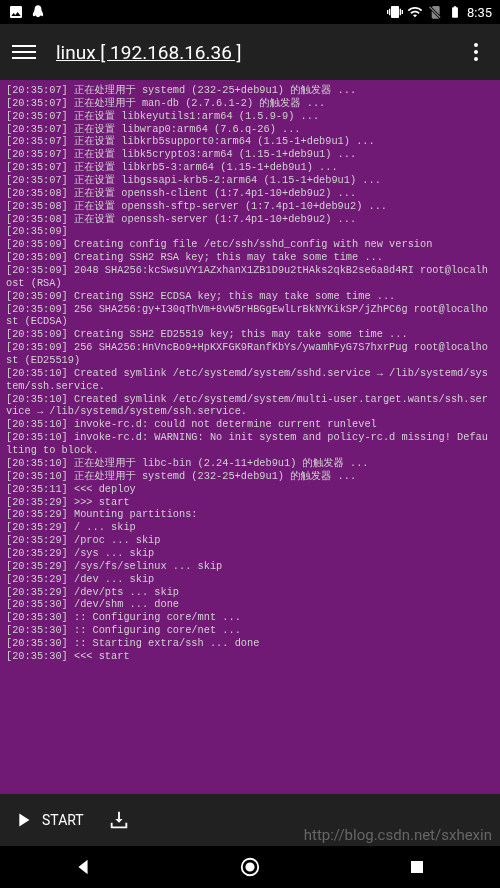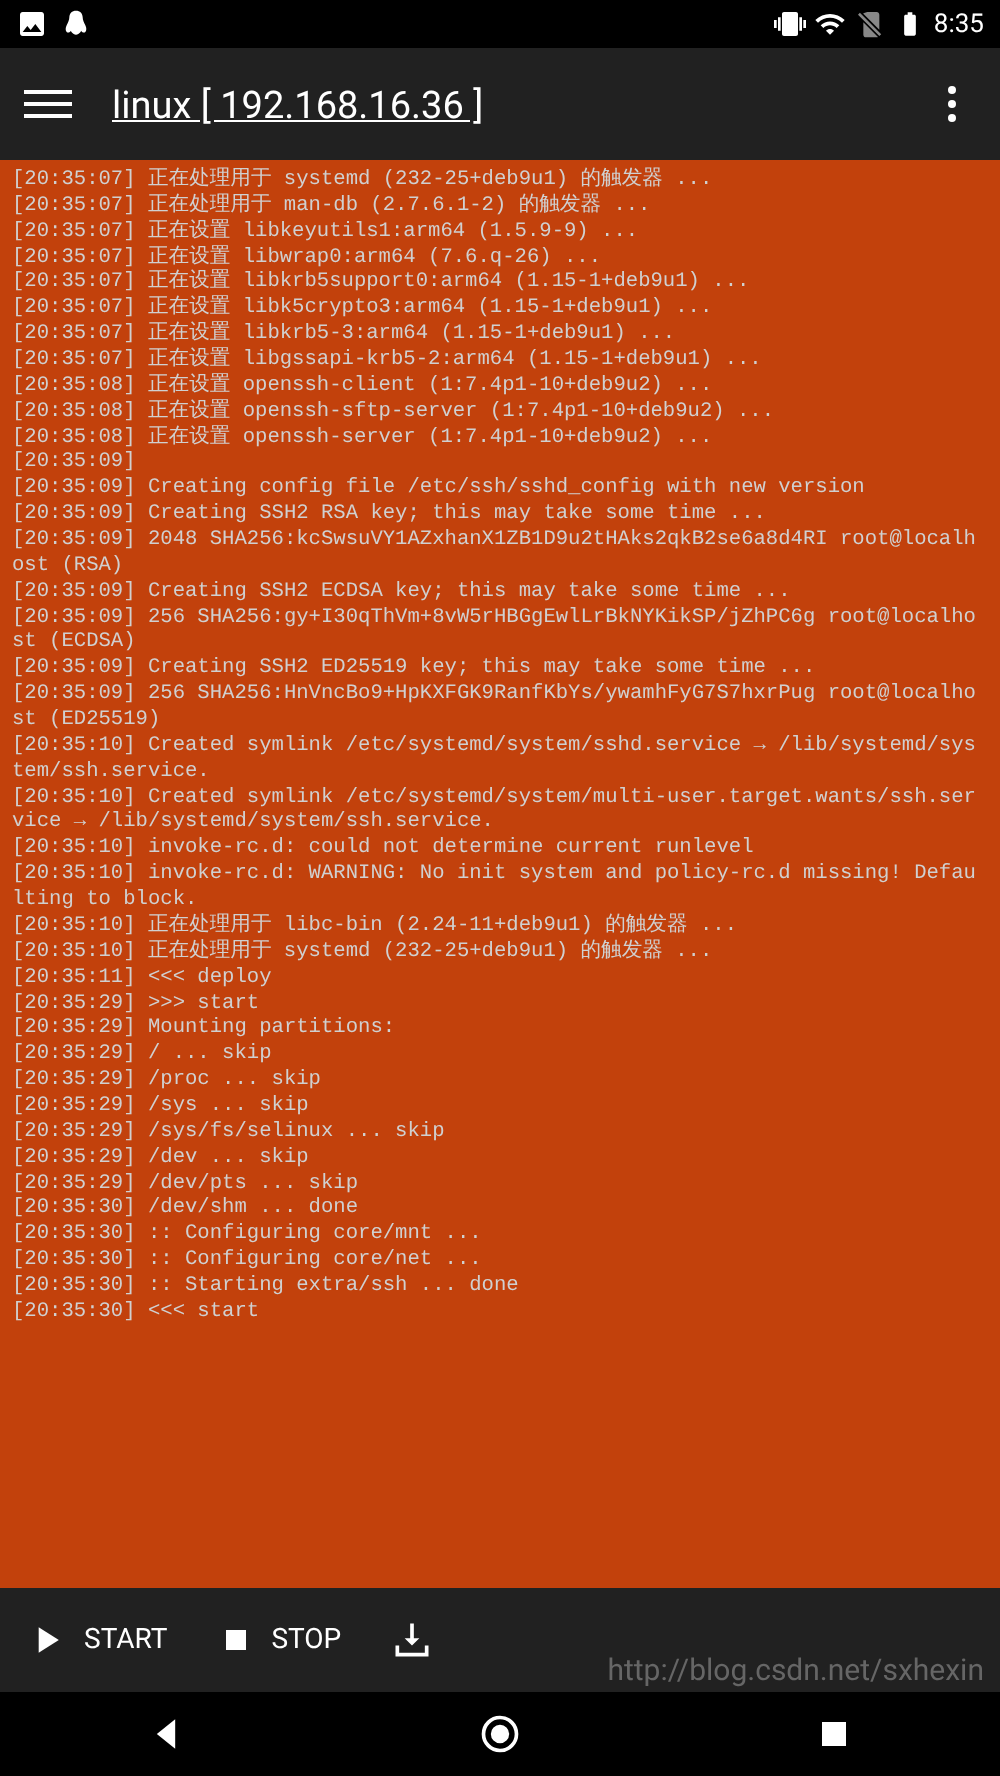--- a/index.html
+++ b/index.html
@@ -7,21 +7,21 @@
   .status-bar { height: 24px; background: #000; display: flex; align-items: center; justify-content: space-between; padding: 0 8px; font-size: 13px; }
   .status-left { display: flex; gap: 6px; }
   .status-right { display: flex; gap: 4px; align-items: center; }
   .status-icon { width: 16px; height: 16px; display: inline-flex; align-items: center; justify-content: center; }
   .app-bar { height: 56px; background: #212121; display: flex; align-items: center; padding: 0 12px; }
   .hamburger { width: 24px; height: 24px; display: flex; flex-direction: column; justify-content: center; gap: 4px; margin-right: 20px; cursor: pointer; }
   .hamburger span { height: 2px; background: #fff; width: 100%; }
   .app-title { flex: 1; font-size: 19px; color: #fff; text-decoration: underline; }
   .more-dots { width: 24px; display: flex; flex-direction: column; align-items: center; gap: 3px; cursor: pointer; }
   .more-dots span { width: 4px; height: 4px; border-radius: 50%; background: #fff; }
-  .terminal { background: #c2410c; padding: 4px 6px; font-family: "Courier New", monospace; font-size: 10.3px; line-height: 1.25; color: #d0d0d0; height: 714px; overflow: hidden; white-space: pre-wrap; word-break: break-all; }
+  .terminal { background: #701a75; padding: 4px 6px; font-family: "Courier New", monospace; font-size: 10.3px; line-height: 1.25; color: #d0d0d0; height: 714px; overflow: hidden; white-space: pre-wrap; word-break: break-all; }
   .bottom-bar { height: 52px; background: #212121; display: flex; align-items: center; justify-content: flex-start; }
   .bottom-btn { display: flex; align-items: center; gap: 8px; color: #fff; font-size: 14px; cursor: pointer; padding: 8px 12px; }
   .nav-bar { height: 42px; background: #000; display: flex; align-items: center; justify-content: space-around; }
   .nav-btn { width: 24px; height: 24px; display: flex; align-items: center; justify-content: center; cursor: pointer; }
   .watermark { position: absolute; bottom: 44px; right: 8px; font-size: 15px; color: #666; }
 </style>
 </head>
 <body>
 
 <div class="status-bar">
@@ -79,26 +79,20 @@
 <div class="terminal" id="terminal"><div>[20:35:07] 正在处理用于 systemd (232-25+deb9u1) 的触发器 ...</div><div>[20:35:07] 正在处理用于 man-db (2.7.6.1-2) 的触发器 ...</div><div>[20:35:07] 正在设置 libkeyutils1:arm64 (1.5.9-9) ...</div><div>[20:35:07] 正在设置 libwrap0:arm64 (7.6.q-26) ...</div><div>[20:35:07] 正在设置 libkrb5support0:arm64 (1.15-1+deb9u1) ...</div><div>[20:35:07] 正在设置 libk5crypto3:arm64 (1.15-1+deb9u1) ...</div><div>[20:35:07] 正在设置 libkrb5-3:arm64 (1.15-1+deb9u1) ...</div><div>[20:35:07] 正在设置 libgssapi-krb5-2:arm64 (1.15-1+deb9u1) ...</div><div>[20:35:08] 正在设置 openssh-client (1:7.4p1-10+deb9u2) ...</div><div>[20:35:08] 正在设置 openssh-sftp-server (1:7.4p1-10+deb9u2) ...</div><div>[20:35:08] 正在设置 openssh-server (1:7.4p1-10+deb9u2) ...</div><div>[20:35:09]</div><div>[20:35:09] Creating config file /etc/ssh/sshd_config with new version</div><div>[20:35:09] Creating SSH2 RSA key; this may take some time ...</div><div>[20:35:09] 2048 SHA256:kcSwsuVY1AZxhanX1ZB1D9u2tHAks2qkB2se6a8d4RI root@localhost (RSA)</div><div>[20:35:09] Creating SSH2 ECDSA key; this may take some time ...</div><div>[20:35:09] 256 SHA256:gy+I30qThVm+8vW5rHBGgEwlLrBkNYKikSP/jZhPC6g root@localhost (ECDSA)</div><div>[20:35:09] Creating SSH2 ED25519 key; this may take some time ...</div><div>[20:35:09] 256 SHA256:HnVncBo9+HpKXFGK9RanfKbYs/ywamhFyG7S7hxrPug root@localhost (ED25519)</div><div>[20:35:10] Created symlink /etc/systemd/system/sshd.service → /lib/systemd/system/ssh.service.</div><div>[20:35:10] Created symlink /etc/systemd/system/multi-user.target.wants/ssh.service → /lib/systemd/system/ssh.service.</div><div>[20:35:10] invoke-rc.d: could not determine current runlevel</div><div>[20:35:10] invoke-rc.d: WARNING: No init system and policy-rc.d missing! Defaulting to block.</div><div>[20:35:10] 正在处理用于 libc-bin (2.24-11+deb9u1) 的触发器 ...</div><div>[20:35:10] 正在处理用于 systemd (232-25+deb9u1) 的触发器 ...</div><div>[20:35:11] &lt;&lt;&lt; deploy</div><div>[20:35:29] &gt;&gt;&gt; start</div><div>[20:35:29] Mounting partitions:</div><div>[20:35:29] / ... skip</div><div>[20:35:29] /proc ... skip</div><div>[20:35:29] /sys ... skip</div><div>[20:35:29] /sys/fs/selinux ... skip</div><div>[20:35:29] /dev ... skip</div><div>[20:35:29] /dev/pts ... skip</div><div>[20:35:30] /dev/shm ... done</div><div>[20:35:30] :: Configuring core/mnt ...</div><div>[20:35:30] :: Configuring core/net ...</div><div>[20:35:30] :: Starting extra/ssh ... done</div><div>[20:35:30] &lt;&lt;&lt; start</div></div>
 
 <div class="bottom-bar">
   <div class="bottom-btn">
     <svg viewBox="0 0 24 24" width="22" height="22" fill="#fff">
         <path d="M8 5v14l11-7z"></path>
       </svg>
     <span>START</span>
   </div>
   <div class="bottom-btn">
-    <svg viewBox="0 0 24 24" width="20" height="20" fill="#fff">
-        <path d="M6 6h12v12H6z"></path>
-      </svg>
-    <span>STOP</span>
-  </div>
-  <div class="bottom-btn">
     <svg viewBox="0 0 24 24" width="22" height="22" fill="#fff">
         <path d="M19 15v4H5v-4H3v6h18v-6h-2zM13 3h-2v8H8l4 4 4-4h-3V3z"></path>
       </svg>
   </div>
 </div>
 
 <div class="watermark">http://blog.csdn.net/sxhexin</div>
 
 <div class="nav-bar">
   <div class="nav-btn">

